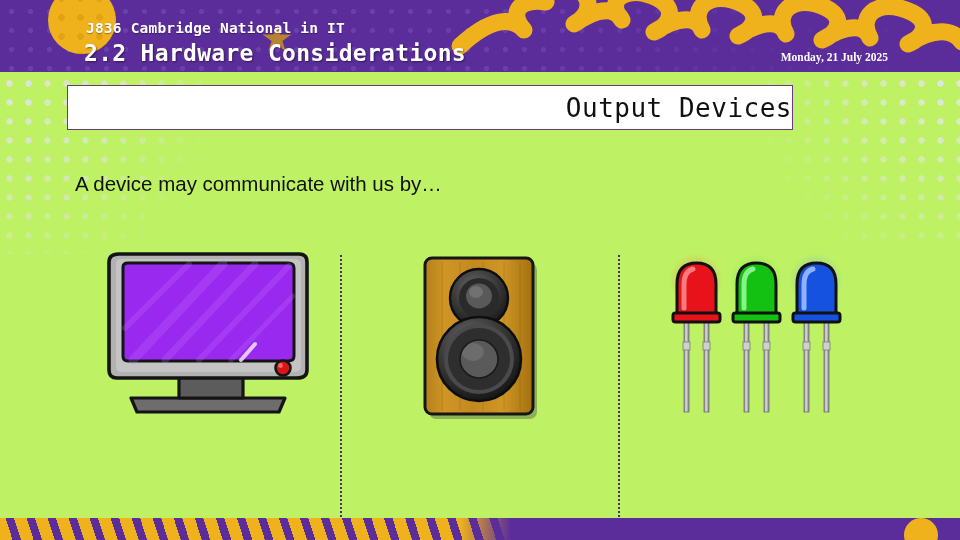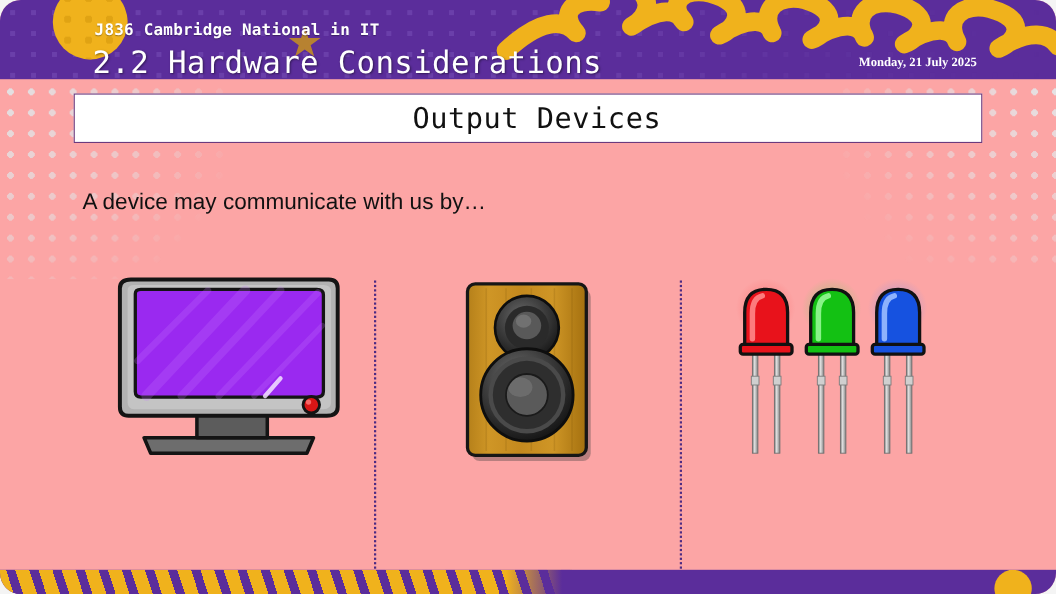--- a/index.html
+++ b/index.html
@@ -4,21 +4,21 @@
 <style>
   * { margin:0; padding:0; box-sizing:border-box; }
   html,body { width:960px; height:540px; overflow:hidden; }
   body {
     font-family:"Liberation Sans", sans-serif;
     background:#f4f4f4;
     position:relative;
   }
 
   
-  #slide { position:absolute; inset:0; width:960px; height:540px; background:#fca5a5; overflow:hidden;border-radius:19px; }
+  #slide { position:absolute; inset:0; width:960px; height:540px; background:#bef264; overflow:hidden; }
 
   
   #header {
     position:absolute; left:0; top:0; width:960px; height:72px;
     background:#5b2d9b; overflow:hidden;
   }
   .hdr-dots {
     position:absolute; left:0; top:0; width:960px; height:72px;
     background-image:radial-gradient(circle, #6c41ab 2.6px, transparent 2.7px);
     background-size:19px 19px; background-position:2px 2px;
@@ -47,21 +47,21 @@
 
   .hdr-sub {
     position:absolute; left:86px; top:20px;
     font-family:"DejaVu Sans Mono", monospace;
     font-size:14.5px; font-weight:700; color:#ffffff; letter-spacing:.2px;
     text-shadow:0 1px 1px rgba(0,0,0,.35);
   }
   .hdr-title {
     position:absolute; left:84px; top:40px;
     font-family:"DejaVu Sans Mono", monospace;
-    font-size:28px; font-weight:400; color:#ffffff; letter-spacing:.3px;
+    font-size:23px; font-weight:700; color:#ffffff; letter-spacing:.3px;
     text-shadow:1px 1px 2px rgba(0,0,0,.45);
   }
   .hdr-date {
     position:absolute; right:72px; top:51px;
     font-family:Liberation Serif, serif;
     font-size:11.5px; font-weight:700; color:#ffffff;
   }
 
   
   .body-dots-tl {
@@ -74,23 +74,23 @@
   .body-dots-tr {
     position:absolute; right:0; top:74px; width:200px; height:170px;
     background-image:radial-gradient(circle, #e4e4e6 3.1px, transparent 3.2px);
     background-size:19px 19px;
     -webkit-mask-image:radial-gradient(circle at 100% 0%, #000 0%, rgba(0,0,0,.5) 48%, rgba(0,0,0,0) 82%);
     mask-image:radial-gradient(circle at 100% 0%, #000 0%, rgba(0,0,0,.5) 48%, rgba(0,0,0,0) 82%);
   }
 
   
   #title-box {
-    position:absolute; left:67px; top:85px; width:826px; height:45px;
+    position:absolute; left:67px; top:85px; width:726px; height:45px;
     background:#ffffff; border:1.6px solid #6b3a7e;
-    display:flex; align-items:center; justify-content:center;padding-left:16px;
+    display:flex; align-items:center; justify-content:flex-end;padding-left:16px;
   }
   #title-text {
     font-family:"DejaVu Sans Mono", monospace;
     font-size:26px; color:#111111; letter-spacing:.5px;
   }
 
   
   #subtitle {
     position:absolute; left:75px; top:148px;
     font-family:"Liberation Sans", sans-serif;

